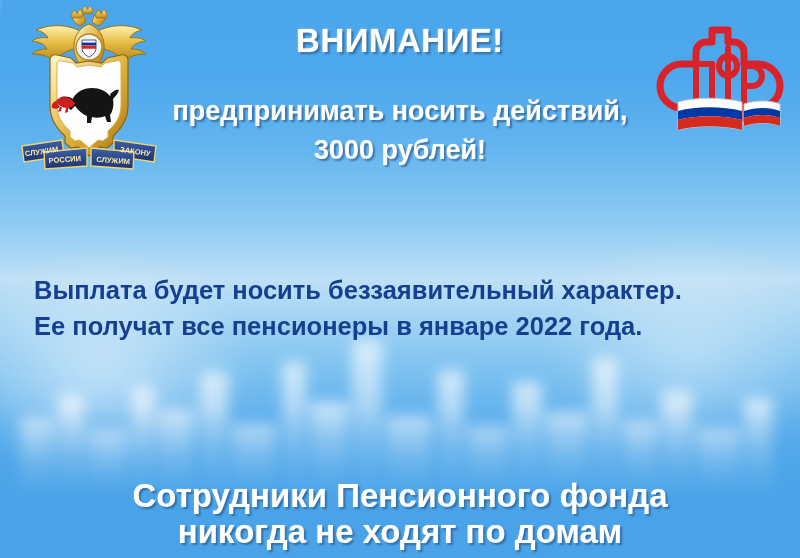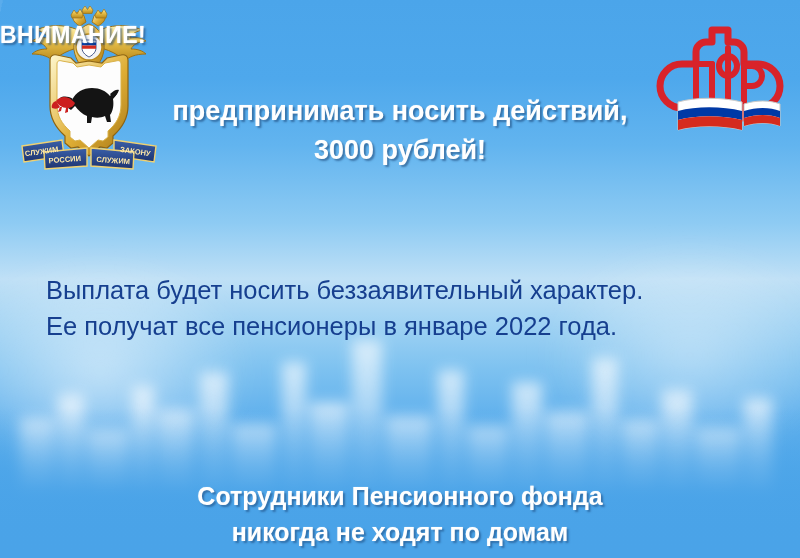--- a/index.html
+++ b/index.html
@@ -72,42 +72,42 @@
   .mvd-emblem svg{display:block;width:150px;height:170px;}
 
   
   .pfr-logo{position:absolute;right:12px;top:18px;width:136px;height:122px;}
   .pfr-logo svg{display:block;width:136px;height:122px;}
 
   
   .txt{position:absolute;z-index:5;}
 
   .headline{
-    left:0;top:22px;width:800px;text-align:left;
-    font-size:23px;font-weight:bold;color:#ffffff;
+    left:0;top:22px;width:800px;text-align:center;
+    font-size:33px;font-weight:bold;color:#ffffff;
     letter-spacing:.5px;
     text-shadow:2px 2px 2px rgba(20,60,110,.55), 0 0 2px rgba(255,255,255,.7);
   }
 
   .lead{
     left:60px;top:92px;width:680px;text-align:center;
     font-size:27px;font-weight:bold;color:#ffffff;line-height:39px;
     text-shadow:2px 2px 2px rgba(20,60,110,.55), 0 0 1px rgba(255,255,255,.55);
   }
 
   .body-copy{
-    left:46px;top:272px;width:742px;
-    font-size:25.5px;font-weight:normal;color:#163f8f;
+    left:34px;top:272px;width:742px;
+    font-size:25.5px;font-weight:bold;color:#163f8f;
     line-height:36px;text-align:justify;text-justify:inter-word;
   }
   .body-copy p{margin:0;}
 
   .footer-note{
     left:0;top:478px;width:800px;text-align:center;
-    font-size:25px;font-weight:bold;color:#ffffff;line-height:36px;
+    font-size:33px;font-weight:bold;color:#ffffff;line-height:36px;
     text-shadow:2px 2px 2px rgba(20,60,110,.5), 0 0 1px rgba(255,255,255,.6);
   }
 </style>
 </head>
 <body>
 
 <div class="poster">
 
   <div class="sky-streaks"></div>
 

